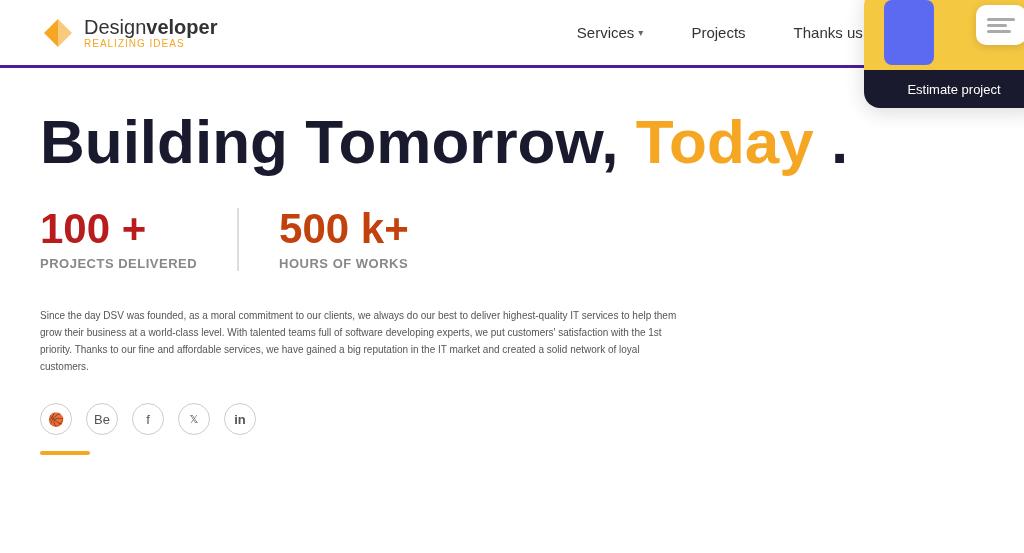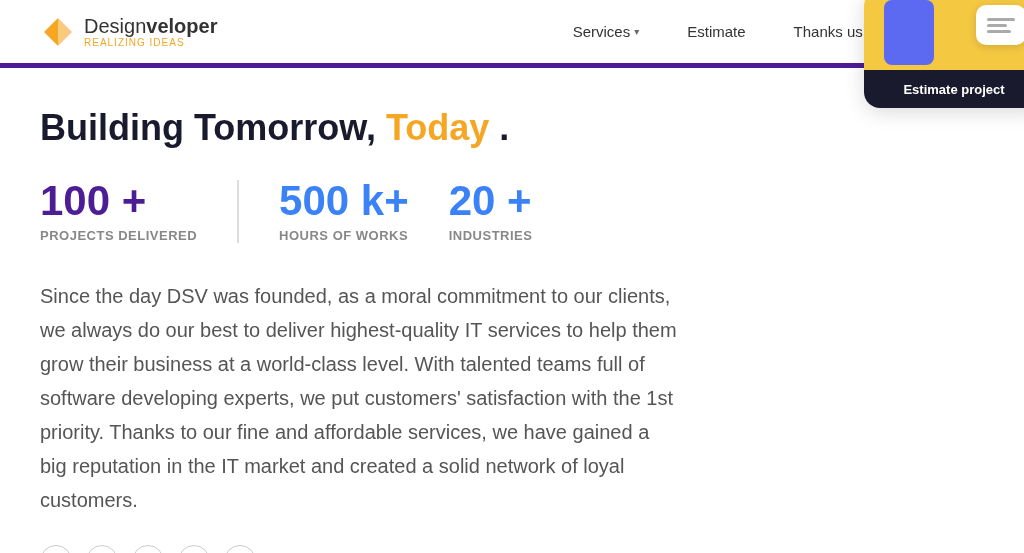--- a/index.html
+++ b/index.html
@@ -12,21 +12,21 @@
       position: relative;
     }
 
     
     header {
       display: flex;
       align-items: center;
       justify-content: space-between;
       padding: 0 40px;
       height: 68px;
-      border-bottom: 5px solid #4c1d95;
+      border-bottom: 3px solid #4c1d95;
       position: relative;
       z-index: 10;
     }
     .logo-area {
       display: flex;
       align-items: center;
       gap: 8px;
     }
     .logo-icon {
       width: 36px;
@@ -132,30 +132,30 @@
     .chat-line:nth-child(2) { width: 20px; }
     .chat-line:nth-child(3) { width: 24px; }
     .estimate-card-bottom {
       background: #1a1a2e;
       padding: 10px 14px;
       text-align: center;
     }
     .estimate-label {
       color: #fff;
       font-size: 13px;
-      font-weight: 700;
+      font-weight: 400;
     }
 
     
     main {
       padding: 40px 40px 20px 40px;
     }
 
     .hero-title {
-      font-size: 36px;
+      font-size: 62px;
       font-weight: 900;
       color: #1a1a2e;
       margin-bottom: 32px;
       line-height: 1.1;
     }
     .hero-title .highlight {
       color: #f5a623;
     }
     .hero-title .dot {
       color: #1a1a2e;
@@ -173,39 +173,39 @@
       flex-direction: column;
       padding-right: 40px;
     }
     .stat-item.divider {
       border-right: 2px solid #ddd;
       margin-right: 40px;
     }
     .stat-number {
       font-size: 42px;
       font-weight: 700;
-      color: #3b82f6;
+      color: #c2410c;
       line-height: 1;
     }
     .stat-number.primary {
-      color: #4c1d95;
+      color: #b91c1c;
     }
     .stat-label {
       font-size: 13px;
       font-weight: 700;
       color: #888;
       letter-spacing: 0.5px;
       text-transform: uppercase;
       margin-top: 6px;
     }
 
     
     .description {
       max-width: 640px;
-      font-size: 20px;
+      font-size: 10px;
       color: #555;
       line-height: 1.7;
       margin-bottom: 28px;
     }
 
     
     .social-row {
       display: flex;
       align-items: center;
       gap: 14px;
@@ -248,21 +248,21 @@
       <div class="logo-tagline">REALIZING IDEAS</div>
     </div>
   </div>
 
   <nav>
     <div class="nav-item">
       <span>Services</span>
       <span class="chevron">▾</span>
     </div>
     <div class="nav-item">
-      <span>Estimate</span>
+      <span>Projects</span>
     </div>
     <div class="nav-item">
       <span>Thanks us</span>
     </div>
     <div class="nav-item">
       <span>Company</span>
       <span class="chevron">▾</span>
     </div>
   </nav>
 
@@ -294,40 +294,36 @@
 
   <div class="stats-row">
     <div class="stat-item divider">
       <div class="stat-number primary">100 +</div>
       <div class="stat-label">PROJECTS DELIVERED</div>
     </div>
     <div class="stat-item" style="padding-right:40px">
       <div class="stat-number">500 k+</div>
       <div class="stat-label">HOURS OF WORKS</div>
     </div>
-    <div class="stat-item" style="padding-right:40px">
-      <div class="stat-number">20 +</div>
-      <div class="stat-label">INDUSTRIES</div>
-    </div>
   </div>
 
   <p class="description">Since the day DSV was founded, as a moral commitment to our clients, we always do our best to deliver highest-quality IT services to help them grow their business at a world-class level. With talented teams full of software developing experts, we put customers' satisfaction with the 1st priority. Thanks to our fine and affordable services, we have gained a big reputation in the IT market and created a solid network of loyal customers.</p>
 
   <div class="social-row">
     <div class="social-icon">
       <span>🏀</span>
     </div>
     <div class="social-icon">
       <span>Be</span>
     </div>
     <div class="social-icon">
       <span>f</span>
     </div>
     <div class="social-icon">
       <span style="font-size:11px">𝕏</span>
     </div>
     <div class="social-icon">
-      <span style="font-size:15px;font-weight:400">in</span>
+      <span style="font-size:13px;font-weight:700">in</span>
     </div>
   </div>
 
   <div class="bottom-line"></div>
 </main>
 
 </body></html>

